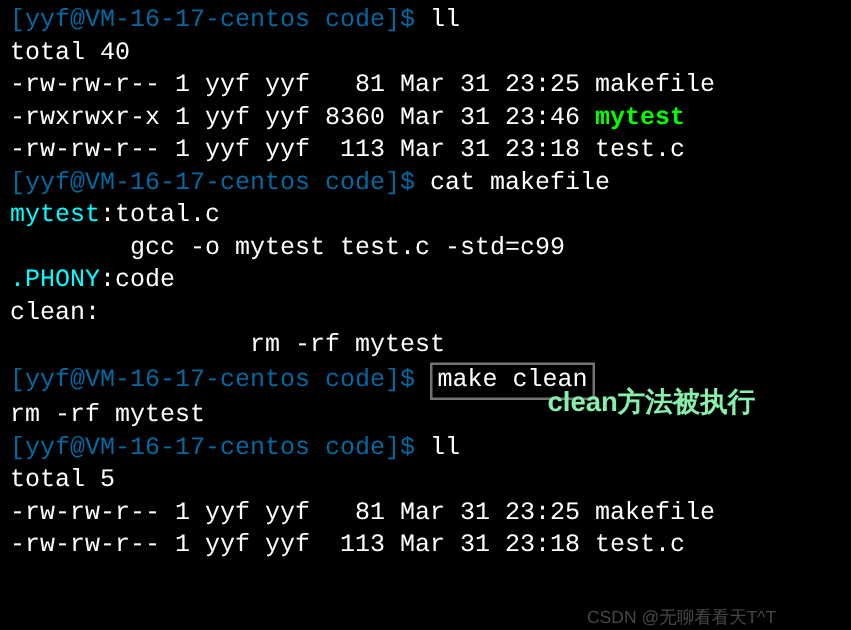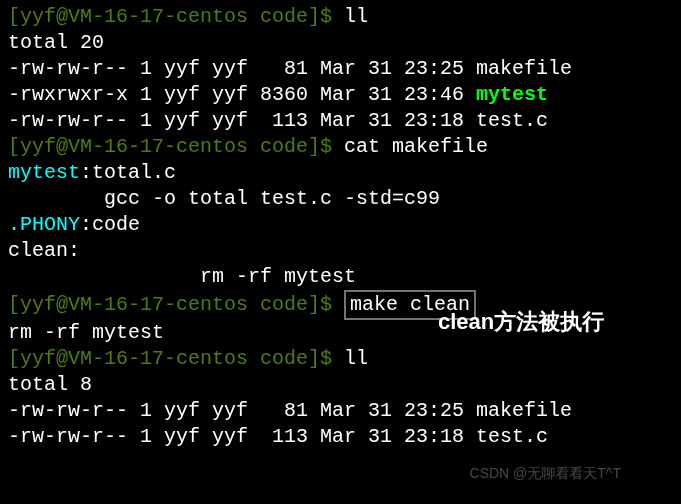--- a/index.html
+++ b/index.html
@@ -16,63 +16,63 @@
       padding: 4px 8px;
       width: 681px;
       height: 504px;
       overflow: hidden;
       position: relative;
     }
     .line {
       white-space: pre;
     }
     .prompt {
-      color: #4d7c0f;
+      color: #0369a1;
       margin-top: 40px;
     }
     .cyan {
       color: #00ffff;
     }
     .green {
       color: #00ff00;
       font-weight: bold;
     }
     .red-box {
       border: 2px solid #737373;
       display: inline-block;
       padding: 0 4px;
     }
     .annotation {
-      color: #ffffff;
+      color: #86efac;
       position: absolute;
       font-family: "Microsoft YaHei", sans-serif;
       font-size: 22px;
       font-weight: bold;
     }
     .watermark {
       position: absolute;
       color: rgba(200, 200, 200, 0.35);
       font-family: "Microsoft YaHei", sans-serif;
       font-size: 14px;
     }
   </style>
 </head>
 <body>
 
 <div class="line"><span class="prompt">[yyf@VM-16-17-centos code]$ </span><span>ll</span></div>
-<div class="line">total 20</div>
+<div class="line">total 40</div>
 <div class="line">-rw-rw-r-- 1 yyf yyf   81 Mar 31 23:25 makefile</div>
 <div class="line"><span>-rwxrwxr-x 1 yyf yyf 8360 Mar 31 23:46 </span><span class="green">mytest</span></div>
 <div class="line">-rw-rw-r-- 1 yyf yyf  113 Mar 31 23:18 test.c</div>
 <div class="line"><span class="prompt">[yyf@VM-16-17-centos code]$ </span><span>cat makefile</span></div>
 <div class="line"><span class="cyan">mytest</span><span>:</span><span>total.c</span></div>
-<div class="line">        gcc -o total test.c -std=c99</div>
+<div class="line">        gcc -o mytest test.c -std=c99</div>
 <div class="line"><span class="cyan">.PHONY</span><span>:</span><span>code</span></div>
 <div class="line">clean:</div>
 <div class="line"><span>                rm -rf mytest</span></div>
 <div class="annotation" style="top:308px; left:438px;">clean方法被执行</div>
 <div class="line"><span class="prompt">[yyf@VM-16-17-centos code]$ </span><span class="red-box">make clean</span></div>
 <div class="line">rm -rf mytest</div>
 <div class="line"><span class="prompt">[yyf@VM-16-17-centos code]$ </span><span>ll</span></div>
-<div class="line">total 8</div>
+<div class="line">total 5</div>
 <div class="line">-rw-rw-r-- 1 yyf yyf   81 Mar 31 23:25 makefile</div>
 <div class="line">-rw-rw-r-- 1 yyf yyf  113 Mar 31 23:18 test.c</div>
-<div class="watermark" style="bottom:22px; right:60px;">CSDN @无聊看看天T^T</div>
+<div class="watermark" style="bottom:2px; right:60px;">CSDN @无聊看看天T^T</div>
 
 </body></html>

